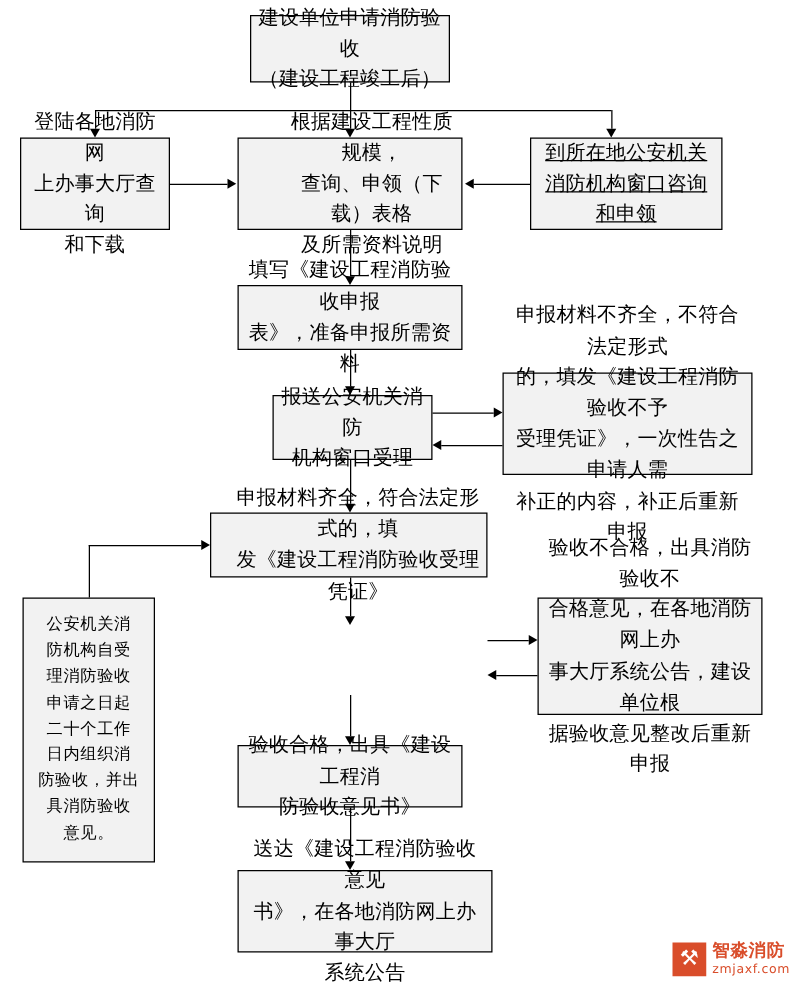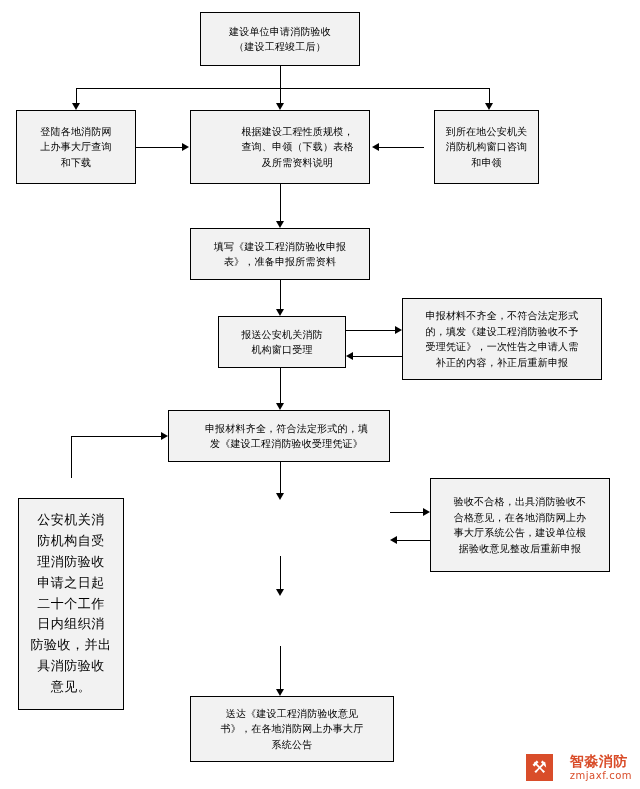--- a/index.html
+++ b/index.html
@@ -19,21 +19,21 @@
   }
   .node {
     position: absolute;
     box-sizing: border-box;
     border: 1px solid #000000;
     background: #f2f2f2;
     display: flex;
     align-items: center;
     justify-content: center;
     text-align: center;
-    font-size: 10px;
+    font-size: 16px;
     line-height: 1.55;
     color: #000000;
     padding: 3px 5px;
     white-space: pre-line;
     letter-spacing: 0.2px;
   }
   .node.tall-text {
     font-size: 13px;
     line-height: 1.6;
     letter-spacing: 0.5px;
@@ -83,21 +83,20 @@
     color: #ffffff;
     font-size: 17px;
     font-weight: bold;
     line-height: 1;
   }
   #wm-text {
     display: flex;
     flex-direction: column;
     justify-content: center;
     line-height: 1.15;
-    margin-left: 12px;
   }
   #wm-title {
     font-size: 14px;
     font-weight: bold;
     color: #d94d2a;
     letter-spacing: 0.5px;
   }
   #wm-sub {
     font-size: 10px;
     color: #d94d2a;
@@ -113,54 +112,56 @@
 （建设工程竣工后）</div>
 
   <div class="node" style="left:16px; top:110px; width:120px; height:74px;">登陆各地消防网
 上办事大厅查询
 和下载</div>
 
   <div class="node" style="left:190px; top:110px; width:180px; height:74px;padding-left:40px;">根据建设工程性质规模，
 查询、申领（下载）表格
 及所需资料说明</div>
 
-  <div class="node" style="left:434px; top:110px; width:105px; height:74px;">到所在地公安机关
+  <div class="node" style="left:424px; top:110px; width:154px; height:74px;text-decoration:underline;">到所在地公安机关
 消防机构窗口咨询
 和申领</div>
 
   <div class="node" style="left:190px; top:228px; width:180px; height:52px;">填写《建设工程消防验收申报
 表》，准备申报所需资料</div>
 
   <div class="node" style="left:218px; top:316px; width:128px; height:52px;">报送公安机关消防
 机构窗口受理</div>
 
   <div class="node" style="left:402px; top:298px; width:200px; height:82px;">申报材料不齐全，不符合法定形式
 的，填发《建设工程消防验收不予
 受理凭证》，一次性告之申请人需
 补正的内容，补正后重新申报</div>
 
   <div class="node" style="left:168px; top:410px; width:222px; height:52px;padding-left:20px;">申报材料齐全，符合法定形式的，填
 发《建设工程消防验收受理凭证》</div>
 
-  <div class="node tall-text" style="left:18px; top:478px; width:106px; height:212px;margin-top:20px;">公安机关消
+  <div class="node tall-text" style="left:18px; top:478px; width:106px; height:212px;">公安机关消
 防机构自受
 理消防验收
 申请之日起
 二十个工作
 日内组织消
 防验收，并出
 具消防验收
 意见。</div>
 
 
   <div class="node" style="left:430px; top:478px; width:180px; height:94px;">验收不合格，出具消防验收不
 合格意见，在各地消防网上办
 事大厅系统公告，建设单位根
 据验收意见整改后重新申报</div>
 
+  <div class="node" style="left:190px; top:596px; width:180px; height:50px;">验收合格，出具《建设工程消
+防验收意见书》</div>
 
   <div class="node" style="left:190px; top:696px; width:204px; height:66px;">送达《建设工程消防验收意见
 书》，在各地消防网上办事大厅
 系统公告</div>
 
   <div class="line vline" style="left:280px; top:66px; height:22px;"></div>
 
   <div class="line hline" style="left:76px; top:88px; width:413px;"></div>
 
   <div class="line vline" style="left:76px; top:88px; height:15px;"></div>

